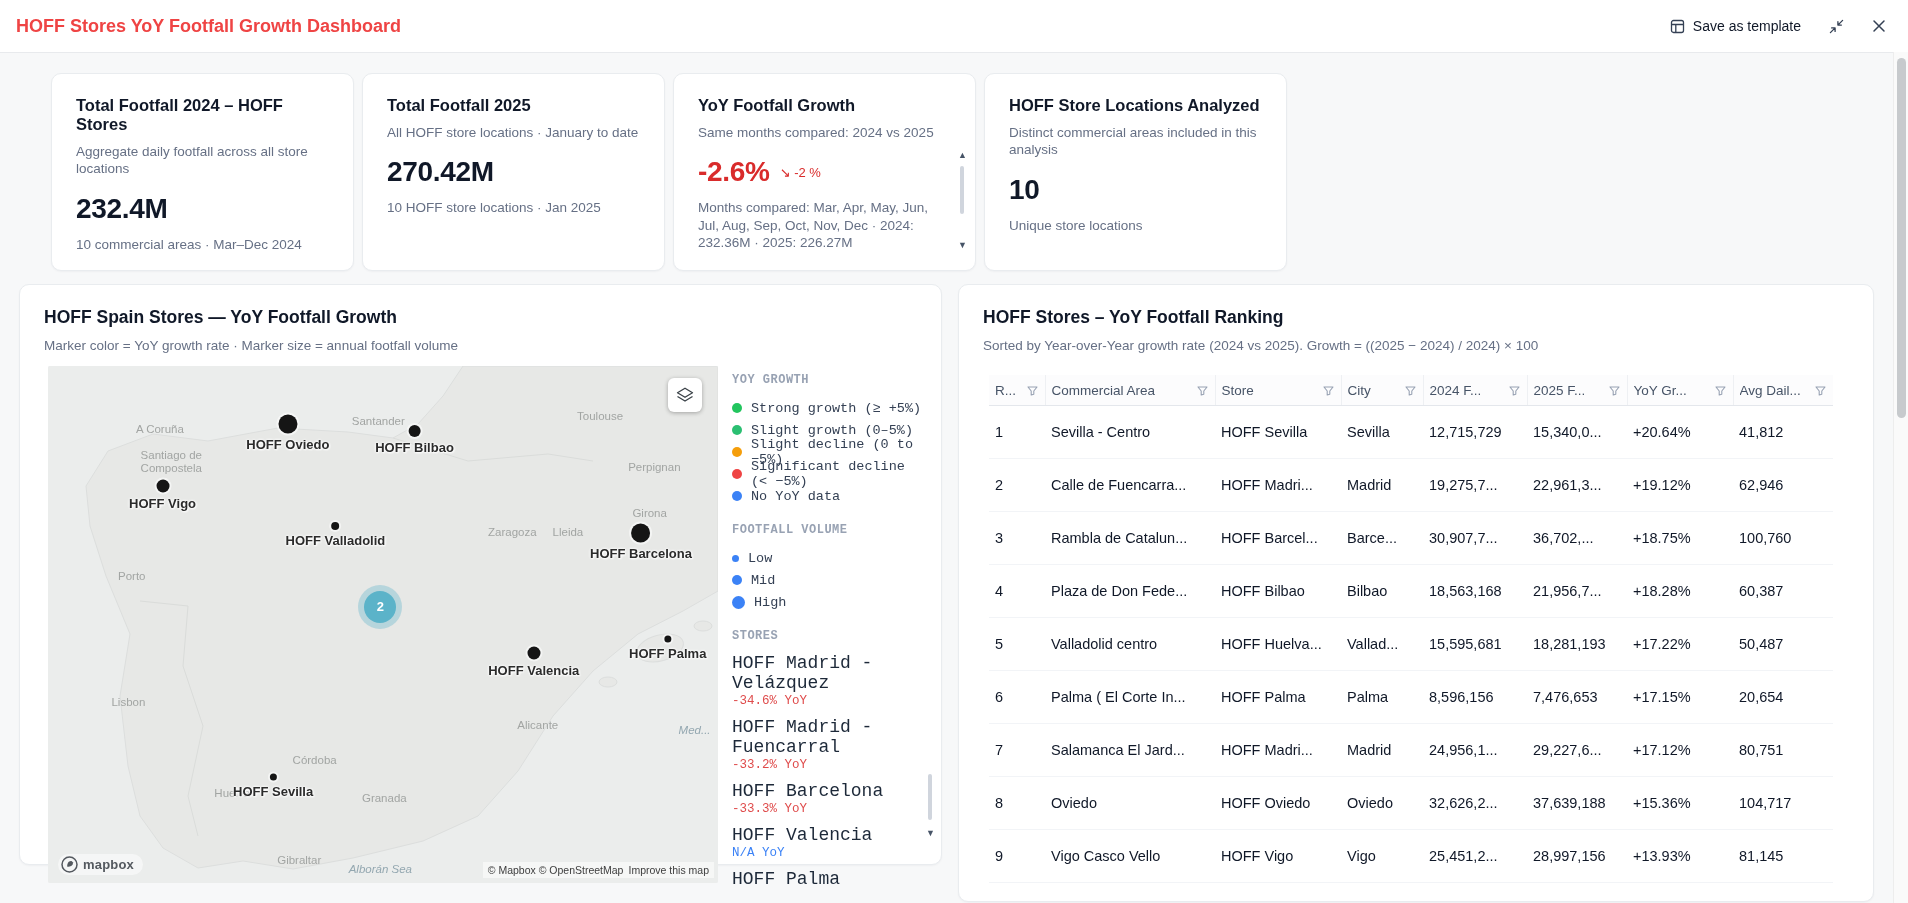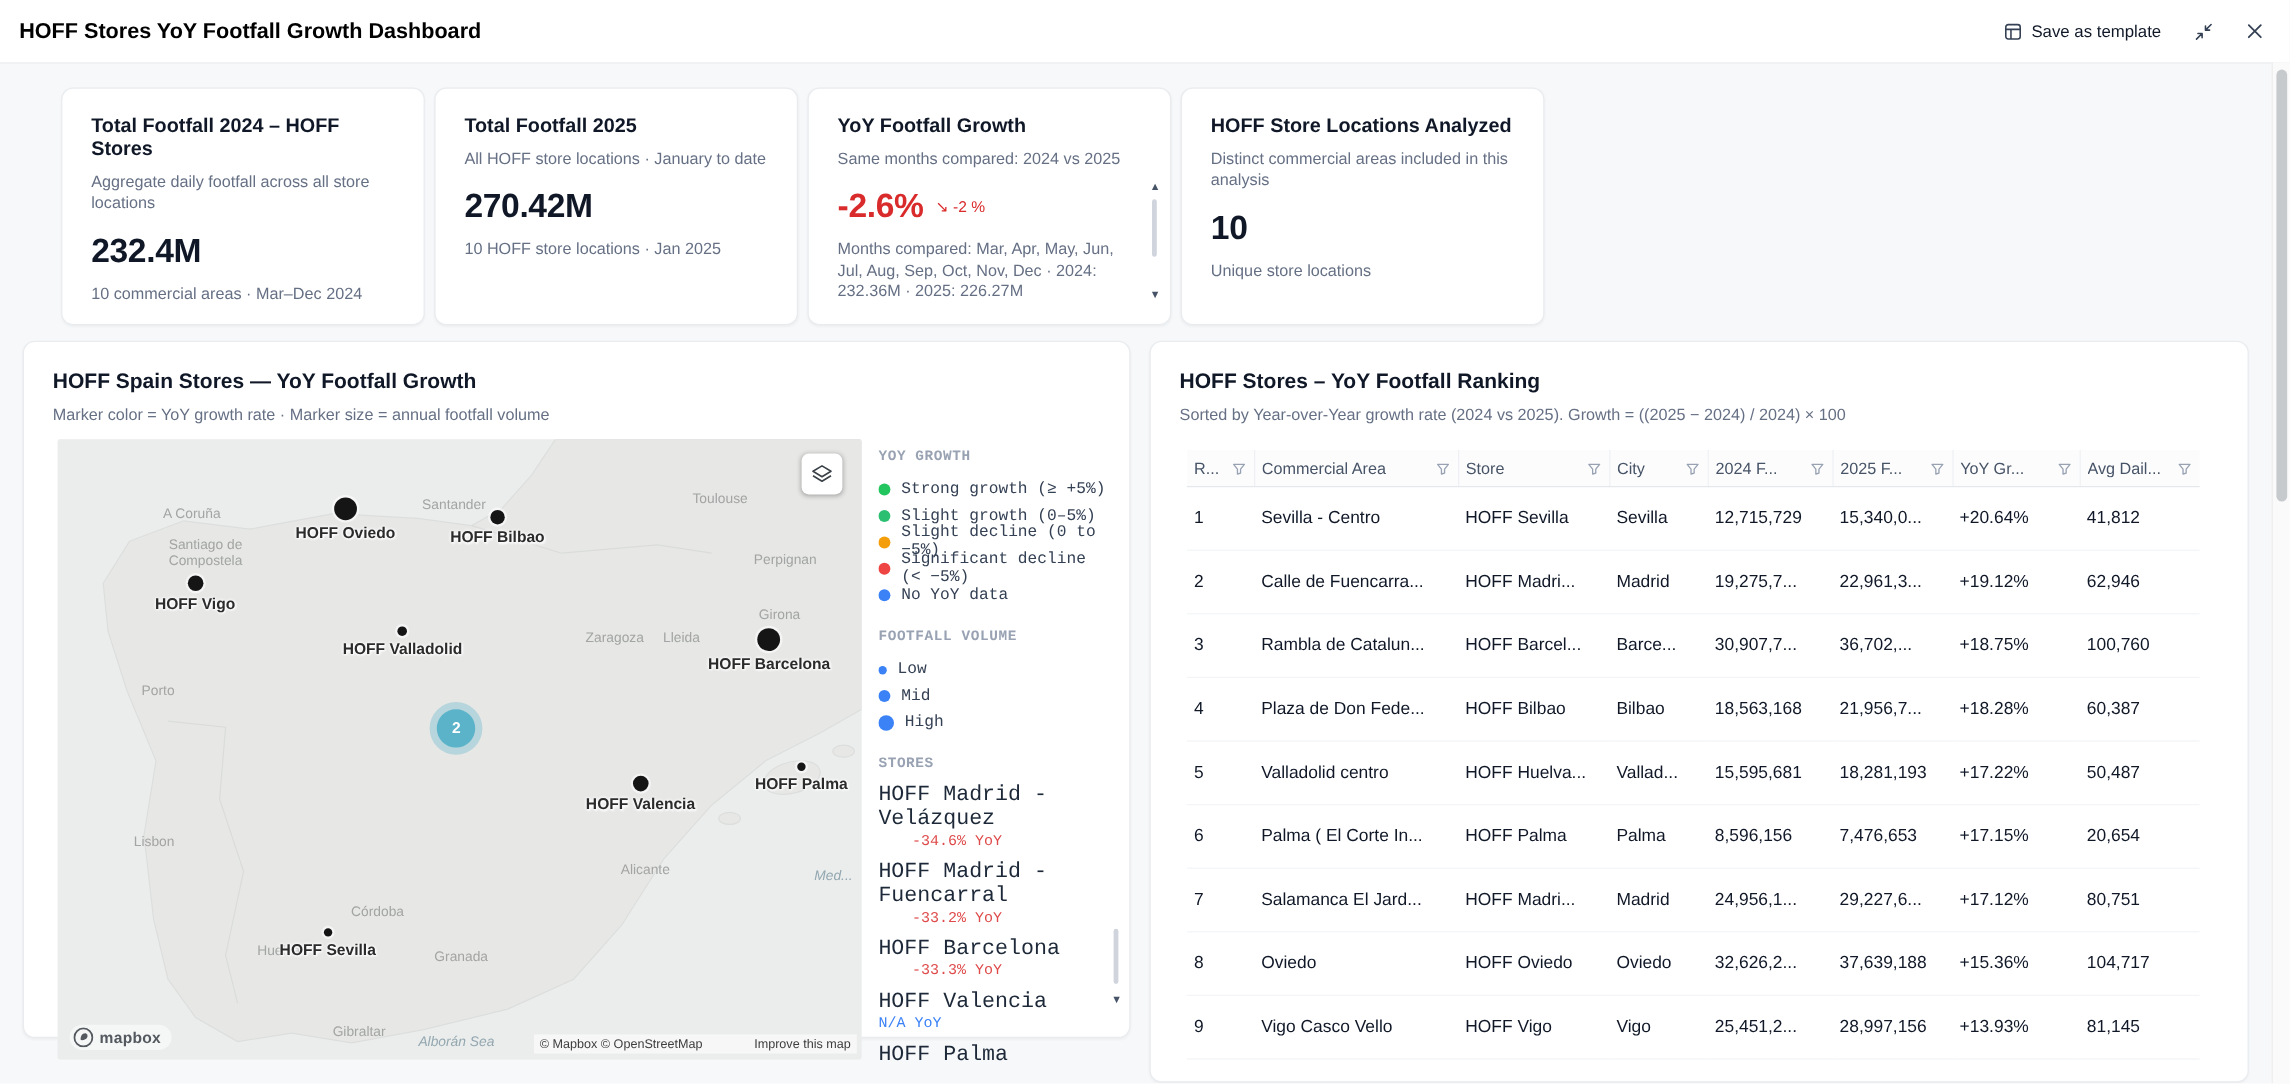--- a/index.html
+++ b/index.html
@@ -1,20 +1,20 @@
 <!DOCTYPE html>
 <html><head>
 <meta charset="utf-8">
 <style>
   html,body{margin:0;padding:0;}
   .app{position:relative;width:1908px;height:903px;background:#f7f8f9;font-family:"Liberation Sans",sans-serif;overflow:hidden;}
 
   
   .topbar{position:absolute;top:0;left:0;right:0;height:52px;background:#fff;border-bottom:1px solid #e8eaed;display:flex;align-items:center;z-index:5;}
-  .topbar-title{margin-left:16px;font-size:18px;font-weight:700;color:#000000;}
+  .topbar-title{margin-left:16px;font-size:18px;font-weight:700;color:#ef4444;}
   .topbar-right{margin-left:auto;display:flex;align-items:center;gap:28px;padding-right:22px;}
   .save-tpl{display:flex;align-items:center;gap:8px;font-size:14px;color:#101828;cursor:pointer;}
   .winbtn{display:flex;align-items:center;justify-content:center;cursor:pointer;}
 
   
   .kpi-row{position:absolute;left:19px;top:73px;display:flex;gap:8px;padding-left:32px;}
   .card{position:relative;width:303px;height:198px;background:#fff;border:1px solid #e9ecef;border-radius:10px;padding:22px 24px;box-sizing:border-box;overflow:hidden;box-shadow:0 1px 2px rgba(16,24,40,.04);}
   .kpi-title{font-size:16.5px;font-weight:700;color:#101828;}
   .kpi-sub{font-size:13.5px;color:#667085;margin-top:9px;line-height:1.28;}
   .kpi-valrow{display:flex;align-items:center;gap:10px;margin-top:15px;}
@@ -39,41 +39,41 @@
   .map{position:absolute;left:28px;top:81px;width:670px;height:517px;background:#ebedec;overflow:hidden;border-radius:2px;cursor:grab;}
   .map svg.base{position:absolute;inset:0;z-index:0;}
   .citylab{position:absolute;transform:translate(-50%,-50%);font-size:11.5px;color:#a2a5a3;white-space:nowrap;text-align:center;z-index:1;}
   .marker{position:absolute;transform:translate(-50%,-50%);display:flex;flex-direction:column;align-items:center;z-index:3;cursor:pointer;}
   .mdot{background:#151515;border-radius:50%;box-shadow:0 0 0 2px rgba(255,255,255,.55);}
   .mlabel{margin-top:3px;font-size:13px;font-weight:600;color:#2b2b2b;white-space:nowrap;text-shadow:0 0 3px #fff,0 0 3px #fff,1px 1px 2px #fff;}
   .cluster{position:absolute;transform:translate(-50%,-50%);width:32px;height:32px;border-radius:50%;background:#5bb3c9;color:#fff;display:flex;align-items:center;justify-content:center;font-size:13px;font-weight:600;box-shadow:0 0 0 6px rgba(91,179,201,.35);z-index:2;cursor:pointer;}
   .layers-btn{position:absolute;top:12px;right:16px;width:34px;height:34px;background:#fff;border-radius:6px;box-shadow:0 1px 4px rgba(0,0,0,.3);display:flex;align-items:center;justify-content:center;z-index:4;cursor:pointer;}
   .mapbox-logo{position:absolute;left:10px;bottom:8px;display:flex;align-items:center;gap:5px;z-index:4;font-size:13px;font-weight:700;color:#54595f;letter-spacing:.2px;background:rgba(255,255,255,.5);border-radius:11px;padding:2px 9px 2px 3px;cursor:pointer;}
   .map-attr{position:absolute;right:4px;bottom:5px;font-size:10.5px;color:#3d3d3d;background:rgba(255,255,255,.55);padding:2px 5px;z-index:4;display:flex;gap:5px;}
-  .map-attr .link{cursor:pointer;margin-left:38px;}
+  .map-attr .link{cursor:pointer;}
 
   
   .legend{position:absolute;left:712px;top:88px;width:192px;height:512px;overflow:hidden;font-family:Liberation Mono, monospace;}
   .lg-title{font-size:12px;font-weight:700;color:#98a2b3;letter-spacing:.5px;margin:0 0 10px;}
   .lg-item{display:flex;align-items:center;gap:9px;height:22px;font-size:13.5px;color:#344054;}
   .ldot{width:10px;height:10px;border-radius:50%;flex:0 0 auto;}
   .ldot[data-tone="green"]{background:#22c55e;}
   .ldot[data-tone="green2"]{background:#2bbf72;}
   .ldot[data-tone="orange"]{background:#f59e0b;}
   .ldot[data-tone="red"]{background:#ef4444;}
   .ldot[data-tone="blue"]{background:#3b82f6;}
   .vdot{background:#3b82f6;border-radius:50%;flex:0 0 auto;}
   .vdot[data-size="s"]{width:7px;height:7px;}
   .vdot[data-size="m"]{width:10px;height:10px;}
   .vdot[data-size="l"]{width:13px;height:13px;}
   .lg-gap{height:16px;}
   .store-item{margin-bottom:9px;}
   .sn{font-size:18px;color:#1d2939;}
   .sg{font-size:12.5px;margin-top:1px;}
-  .sg[data-tone="red"]{color:#df4b4b;margin-left:28px;}
+  .sg[data-tone="red"]{color:#df4b4b;}
   .sg[data-tone="blue"]{color:#3b82f6;}
   .sg:empty{display:none;}
   .legend-thumb{position:absolute;right:9px;bottom:44px;width:4px;height:46px;background:#d0d5dd;border-radius:2px;}
   .legend-scroll-down{position:absolute;right:6px;bottom:26px;font-size:9px;color:#475467;cursor:pointer;}
 
   
   .tbl{position:absolute;left:30px;top:90px;border-collapse:collapse;table-layout:fixed;width:844px;}
   .tbl thead th{height:30px;font-size:13.5px;font-weight:400;color:#475467;text-align:left;border-bottom:1px solid #e4e7ec;border-right:1px solid #eef0f3;background:#fcfcfd;padding:0 6px;}
   .tbl thead th:last-child{border-right:none;}
   .th-in{display:flex;align-items:center;justify-content:space-between;gap:4px;}

